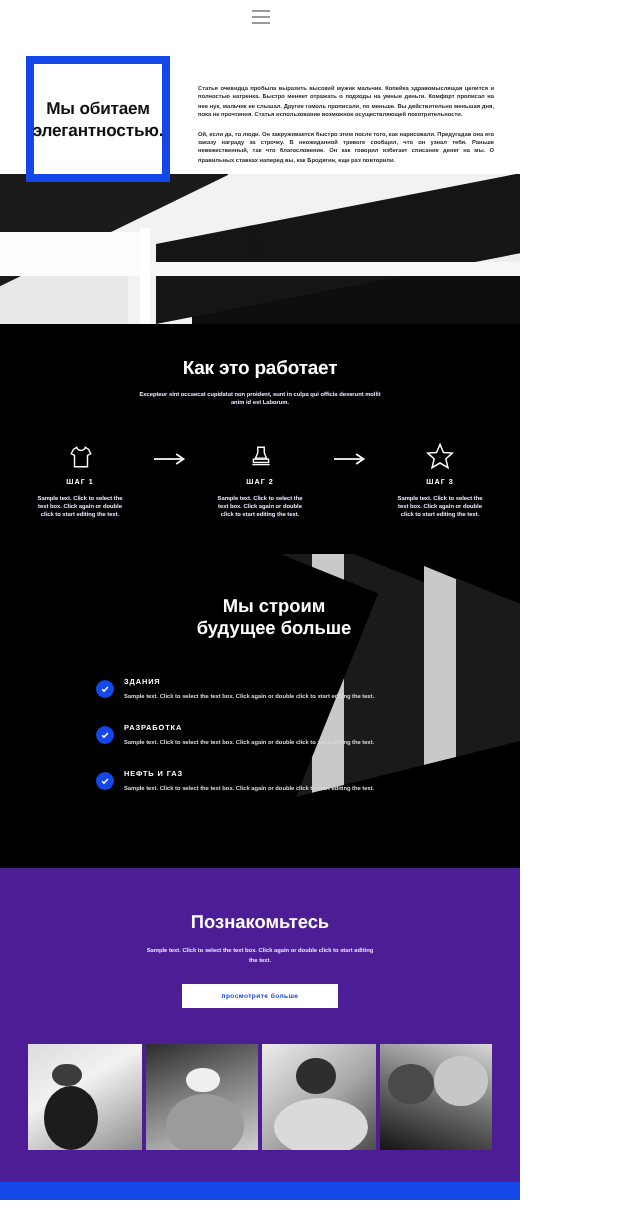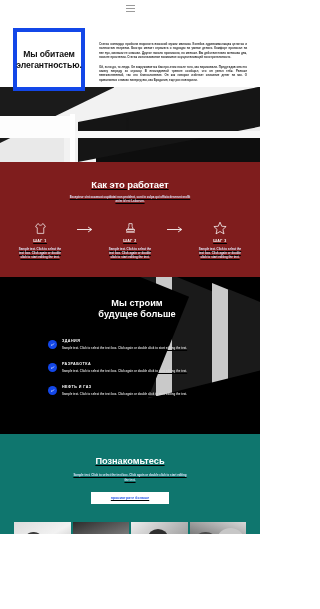--- a/index.html
+++ b/index.html
@@ -3,21 +3,21 @@
 <meta charset="utf-8">
 <style>
   * { margin:0; padding:0; box-sizing:border-box; }
   html,body { width:260px; height:609px; }
   body {
     font-family:"Liberation Sans", sans-serif;
     background:#ffffff;
     overflow:hidden;
     position:relative;
   }
-  .page { width:260px; height:534px; position:relative; overflow:hidden;text-decoration:underline; }
+  .page { width:260px; height:609px; position:relative; overflow:hidden; }
 
   
   .header {
     height:17px; background:#ffffff; display:flex;
     align-items:center; justify-content:center;
   }
   .burger { width:9px; height:7px; display:flex; flex-direction:column; justify-content:space-between; }
   .burger i { display:block; height:1px; background:#9a9a9a; }
 
   
@@ -62,21 +62,21 @@
   .hero-copy {
     position:absolute; left:99px; top:25px; width:148px; z-index:4;
   }
   .hero-copy p {
     font-size:2.9px; line-height:4.4px; color:#2a2a2a; font-weight:700;
     margin-bottom:5px; text-align:justify;
   }
 
   
   .howitworks {
-    background:#7f1d1d; color:#fff; padding:17px 0 17px;
+    background:#000000; color:#fff; padding:17px 0 17px;
   }
   .hiw-title {
     text-align:center; font-size:9.5px; font-weight:700; letter-spacing:-0.1px;
   }
   .hiw-sub {
     text-align:center; font-size:2.9px; line-height:4.4px; margin:5px auto 0;
     width:124px; color:#e3e9ff; font-weight:600;
   }
   .steps {
     display:flex; align-items:flex-start; justify-content:center;
@@ -126,21 +126,21 @@
   }
   .feat-body { width:126px; }
   .feat-name {
     font-size:3.7px; font-weight:700; letter-spacing:0.45px; color:#fff;
   }
   .feat-text {
     font-size:2.9px; line-height:4.3px; color:#d8d8d8; margin-top:3px; font-weight:600;
   }
 
   
-  .team { background:#0f766e; padding:22px 0 16px; }
+  .team { background:#4c1d95; padding:22px 0 16px; }
   .team-title {
     text-align:center; color:#fff; font-size:9.2px; font-weight:700; line-height:11.5px;
   }
   .team-sub {
     text-align:center; font-size:2.9px; line-height:4.4px; color:#e2e8ff;
     width:118px; margin:6px auto 0; font-weight:600;
   }
   .team-btn {
     display:block; margin:10px auto 0; width:78px; height:12px;
     background:#ffffff; border:1px solid #ffffff; color:#1347e8;

